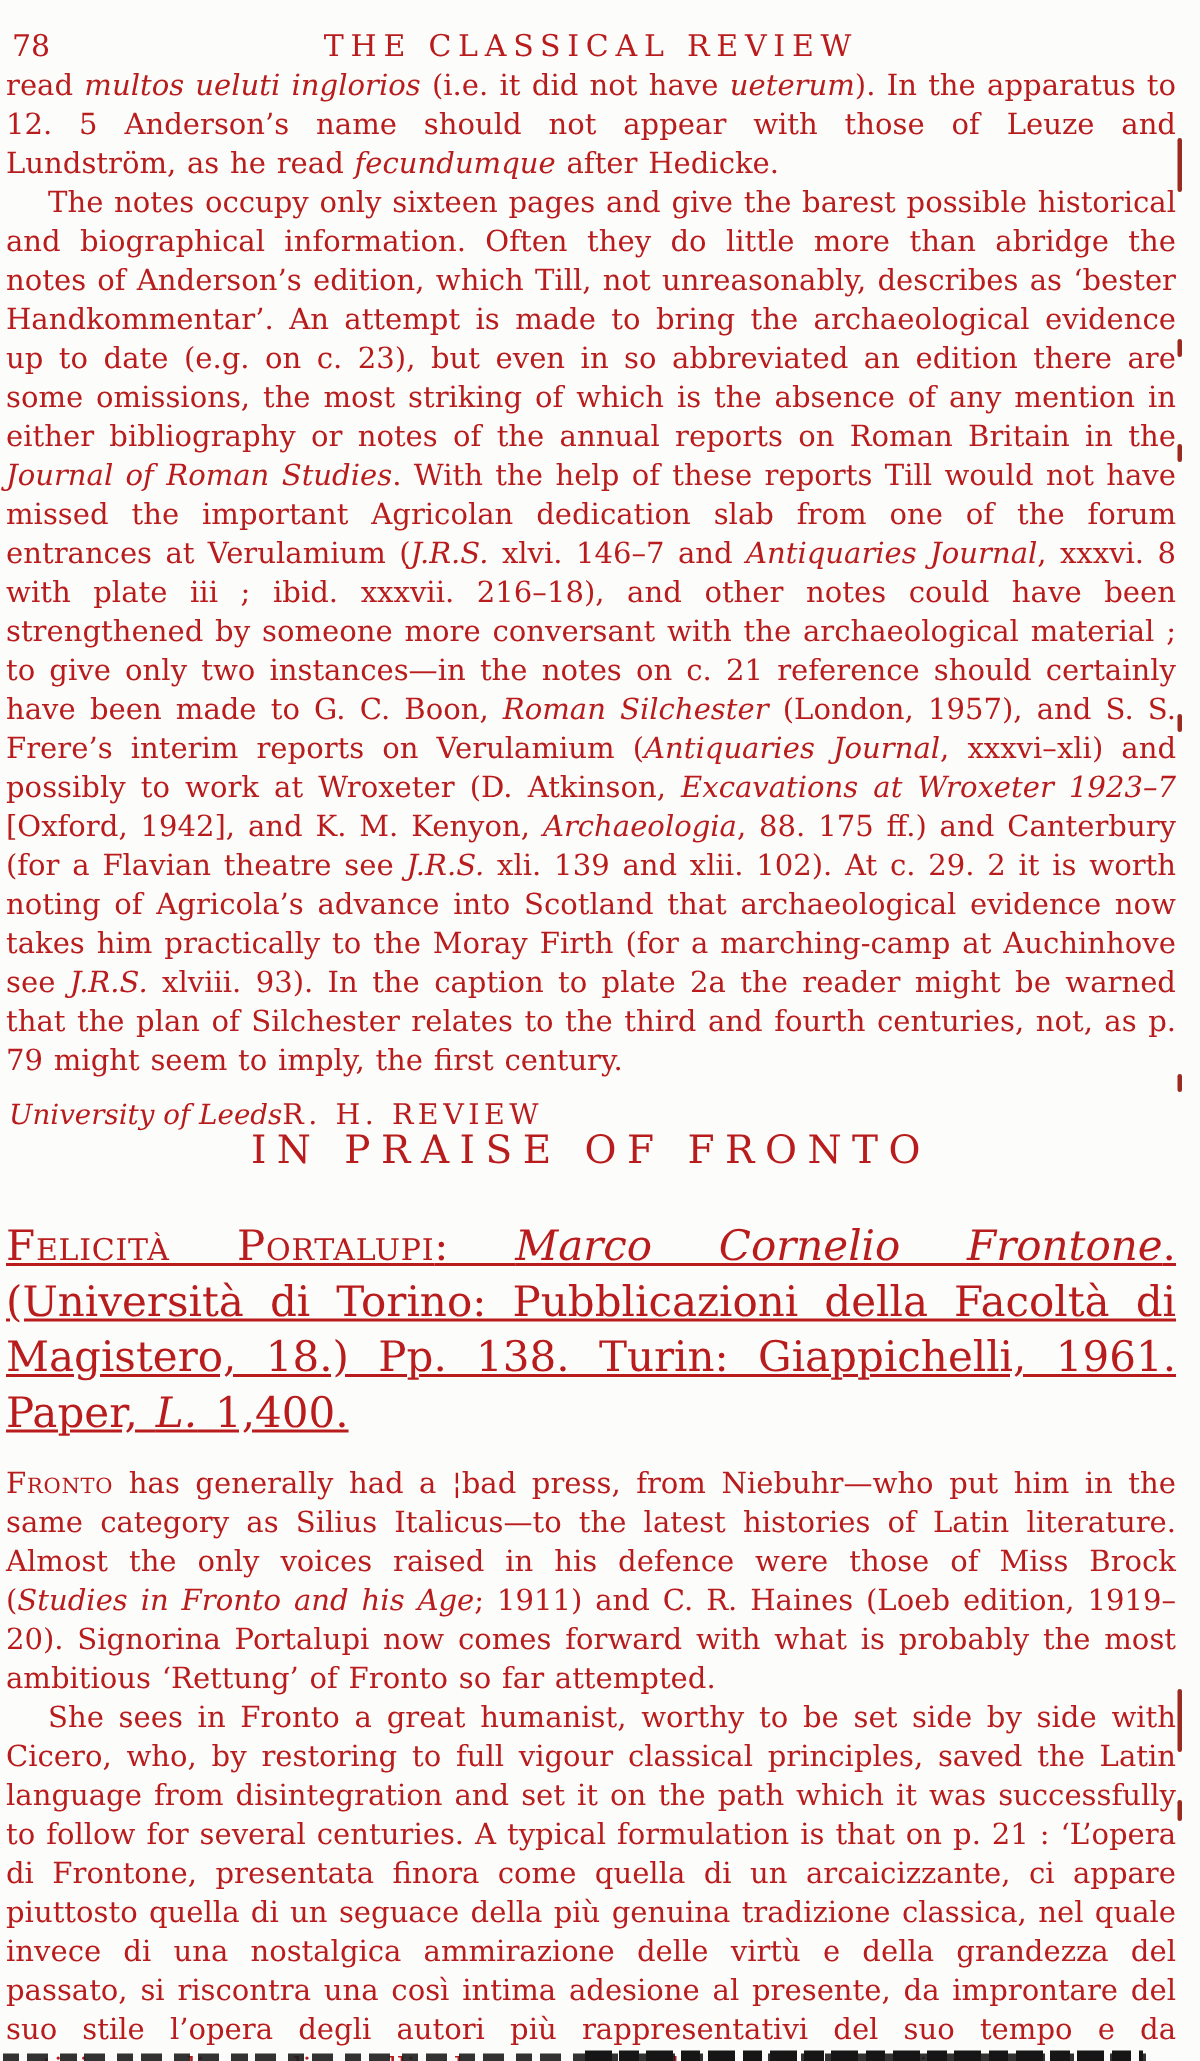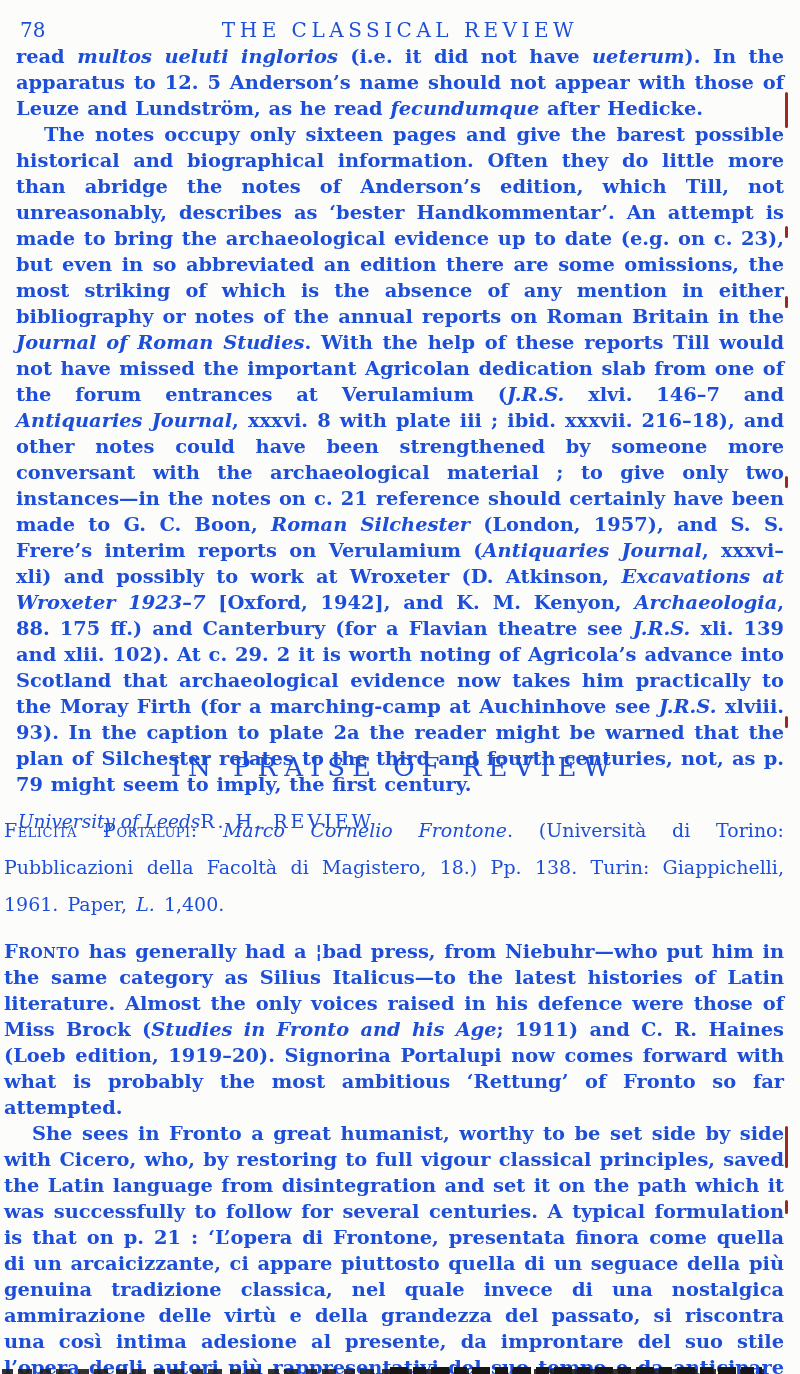--- a/index.html
+++ b/index.html
@@ -6,22 +6,22 @@
   body {
     width: 800px; height: 1374px;
     background: #fcfcfb;
     overflow: hidden;
     font-family: "DejaVu Serif", "Liberation Serif", serif;
   }
   .page {
     position: relative;
     width: 788px; height: 1374px;
     box-sizing: border-box;
-    padding: 2px 4px 0 16px;
-    color: #1d4ed8;
+    padding: 2px 4px 0 4px;
+    color: #b91c1c;
   }
   .page-header {
     position: relative;
     height: 26px;
   }
   .page-num {
     position: absolute; left: 4px; top: 0;
     font-size: 20px;
   }
   .journal-title {
@@ -31,21 +31,20 @@
     font-weight: normal;
     letter-spacing: 4.5px;
     white-space: nowrap;
   }
   .paras p {
     margin: 0;
     text-align: justify;
     font-size: 19.4px;
     line-height: 26px;
     word-spacing: 1px;
-    font-weight: bold;
   }
   .paras p.indent { text-indent: 28px; }
   i { font-style: italic; }
   .sc { font-variant: small-caps; letter-spacing: 0.5px; }
   .byline {
     display: flex;
     justify-content: flex-start;
     align-items: baseline;
     margin-top: 12px;
     padding: 0 2px;
@@ -66,23 +65,24 @@
     margin: 0 0 30px 0;
     text-align: center;
     font-size: 26px;
     font-weight: normal;
     letter-spacing: 7px;
     white-space: nowrap;
   }
   .bib {
     margin: 0 0 16px 0;
     text-align: justify;
-    font-size: 19px;
+    font-size: 28px;
     line-height: 37px;
     word-spacing: 3px;
+    text-decoration: underline;
   }
   .red-mark {
     position: absolute;
     right: 0;
     width: 3px;
     border-radius: 2px;
   }
   .cutoff-strip {
     position: absolute;
     bottom: 0; left: 2px;
@@ -116,21 +116,21 @@
         <p class="">read <i>multos ueluti inglorios</i> (i.e. it did not have <i>ueterum</i>). In the apparatus to 12. 5 Anderson’s name should not appear with those of Leuze and Lundström, as he read <i>fecundumque</i> after Hedicke.</p>
         <p class="indent">The notes occupy only sixteen pages and give the barest possible historical and biographical information. Often they do little more than abridge the notes of Anderson’s edition, which Till, not unreasonably, describes as ‘bester Handkommentar’. An attempt is made to bring the archaeological evidence up to date (e.g. on c. 23), but even in so abbreviated an edition there are some omissions, the most striking of which is the absence of any mention in either bibliography or notes of the annual reports on Roman Britain in the <i>Journal of Roman Studies</i>. With the help of these reports Till would not have missed the important Agricolan dedication slab from one of the forum entrances at Verulamium (<i>J.R.S.</i> xlvi. 146–7 and <i>Antiquaries Journal</i>, xxxvi. 8 with plate iii ; ibid. xxxvii. 216–18), and other notes could have been strengthened by someone more conversant with the archaeological material ; to give only two instances—in the notes on c. 21 reference should certainly have been made to G. C. Boon, <i>Roman Silchester</i> (London, 1957), and S. S. Frere’s interim reports on Verulamium (<i>Antiquaries Journal</i>, xxxvi–xli) and possibly to work at Wroxeter (D. Atkinson, <i>Excavations at Wroxeter 1923–7</i> [Oxford, 1942], and K. M. Kenyon, <i>Archaeologia</i>, 88. 175 ff.) and Canterbury (for a Flavian theatre see <i>J.R.S.</i> xli. 139 and xlii. 102). At c. 29. 2 it is worth noting of Agricola’s advance into Scotland that archaeological evidence now takes him practically to the Moray Firth (for a marching-camp at Auchinhove see <i>J.R.S.</i> xlviii. 93). In the caption to plate 2a the reader might be warned that the plan of Silchester relates to the third and fourth centuries, not, as p. 79 might seem to imply, the first century.</p>
       </div>
     <div class="byline">
       <span class="affiliation">University of Leeds</span>
       <span class="author">R. H. REVIEW</span>
     </div>
   </section>
 
   <section class="review-fronto">
-    <h2 class="section-heading">IN PRAISE OF REVIEW</h2>
+    <h2 class="section-heading">IN PRAISE OF FRONTO</h2>
     <p class="bib"><span class="sc">Felicità Portalupi</span>: <i>Marco Cornelio Frontone</i>. (Università di Torino: Pubblicazioni della Facoltà di Magistero, 18.)  Pp. 138.  Turin: Giappichelli, 1961.  Paper, <i>L.</i> 1,400.</p>
     <div class="paras">
         <p class=""><span class="sc">Fronto</span> has generally had a ¦bad press, from Niebuhr—who put him in the same category as Silius Italicus—to the latest histories of Latin literature. Almost the only voices raised in his defence were those of Miss Brock (<i>Studies in Fronto and his Age</i>; 1911) and C. R. Haines (Loeb edition, 1919–20). Signorina Portalupi now comes forward with what is probably the most ambitious ‘Rettung’ of Fronto so far attempted.</p>
         <p class="indent">She sees in Fronto a great humanist, worthy to be set side by side with Cicero, who, by restoring to full vigour classical principles, saved the Latin language from disintegration and set it on the path which it was successfully to follow for several centuries. A typical formulation is that on p. 21 : ‘L’opera di Frontone, presentata finora come quella di un arcaicizzante, ci appare piuttosto quella di un seguace della più genuina tradizione classica, nel quale invece di una nostalgica ammirazione delle virtù e della grandezza del passato, si riscontra una così intima adesione al presente, da improntare del suo stile l’opera degli autori più rappresentativi del suo tempo e da anticipare di secoli quelli che saranno gli sviluppi ulteriori della lingua latina.’</p>
       </div>
   </section>
 
   <div class="red-mark" style="top: 92px; height: 36px; background: rgb(154, 43, 32);"></div>
   <div class="red-mark" style="top: 226px; height: 12px; background: rgb(154, 43, 32);"></div>
   <div class="red-mark" style="top: 296px; height: 12px; background: rgb(154, 43, 32);"></div>

